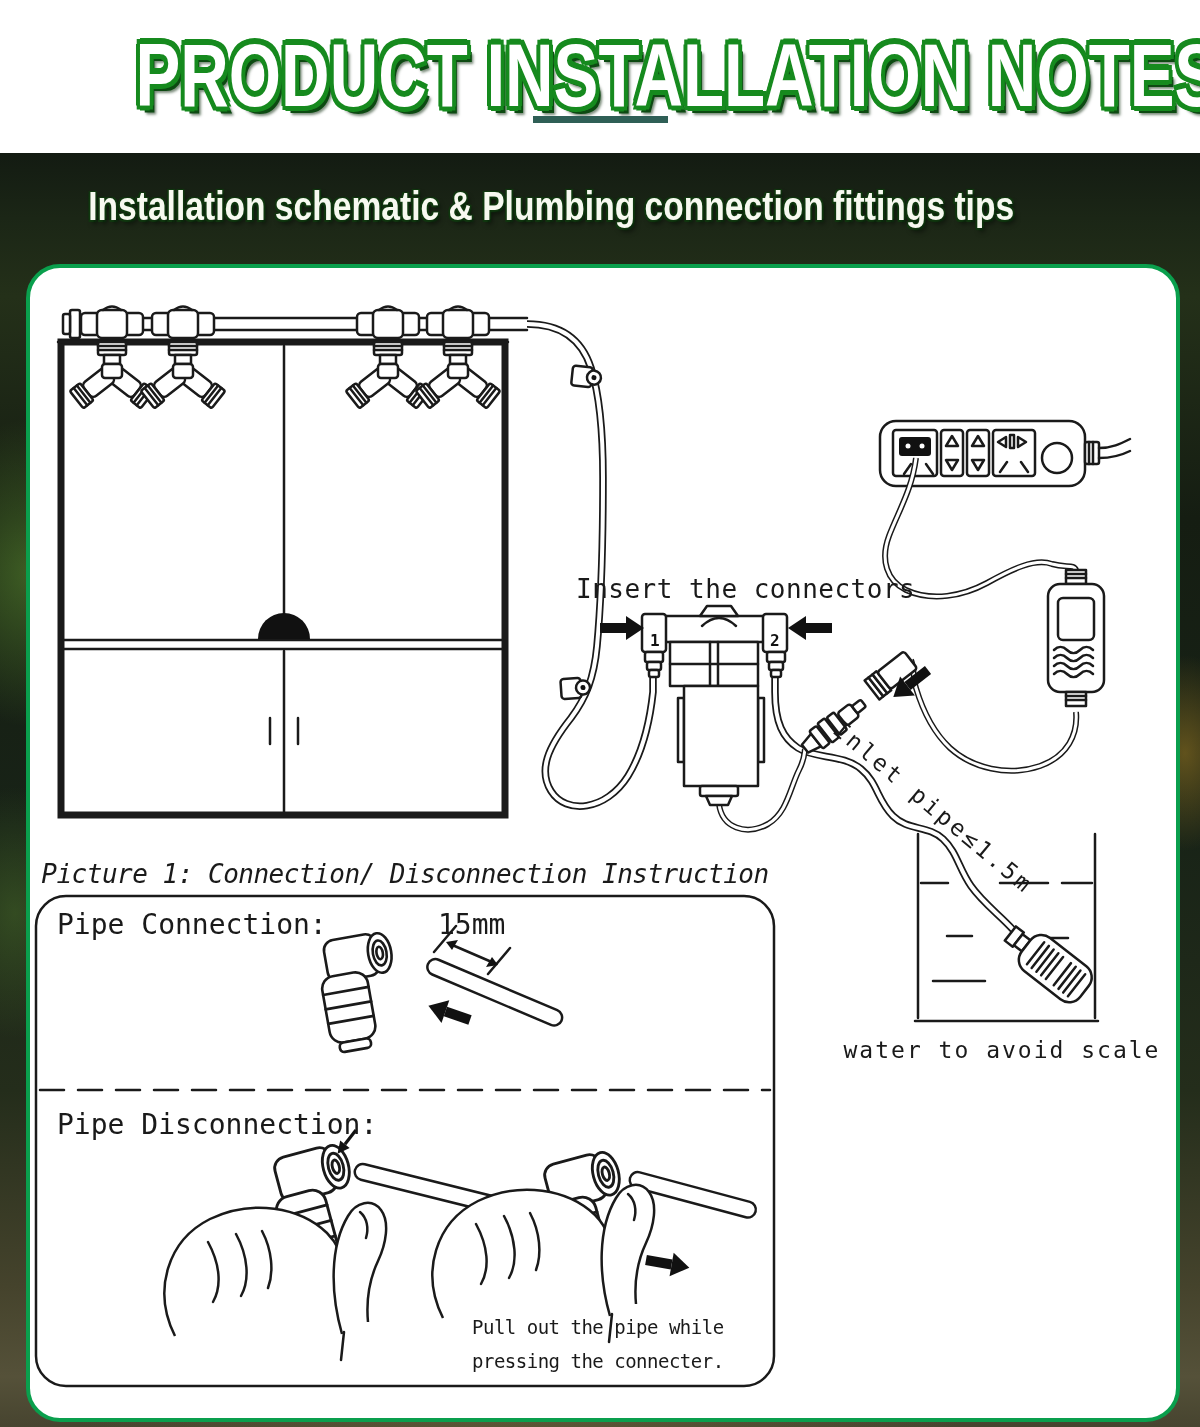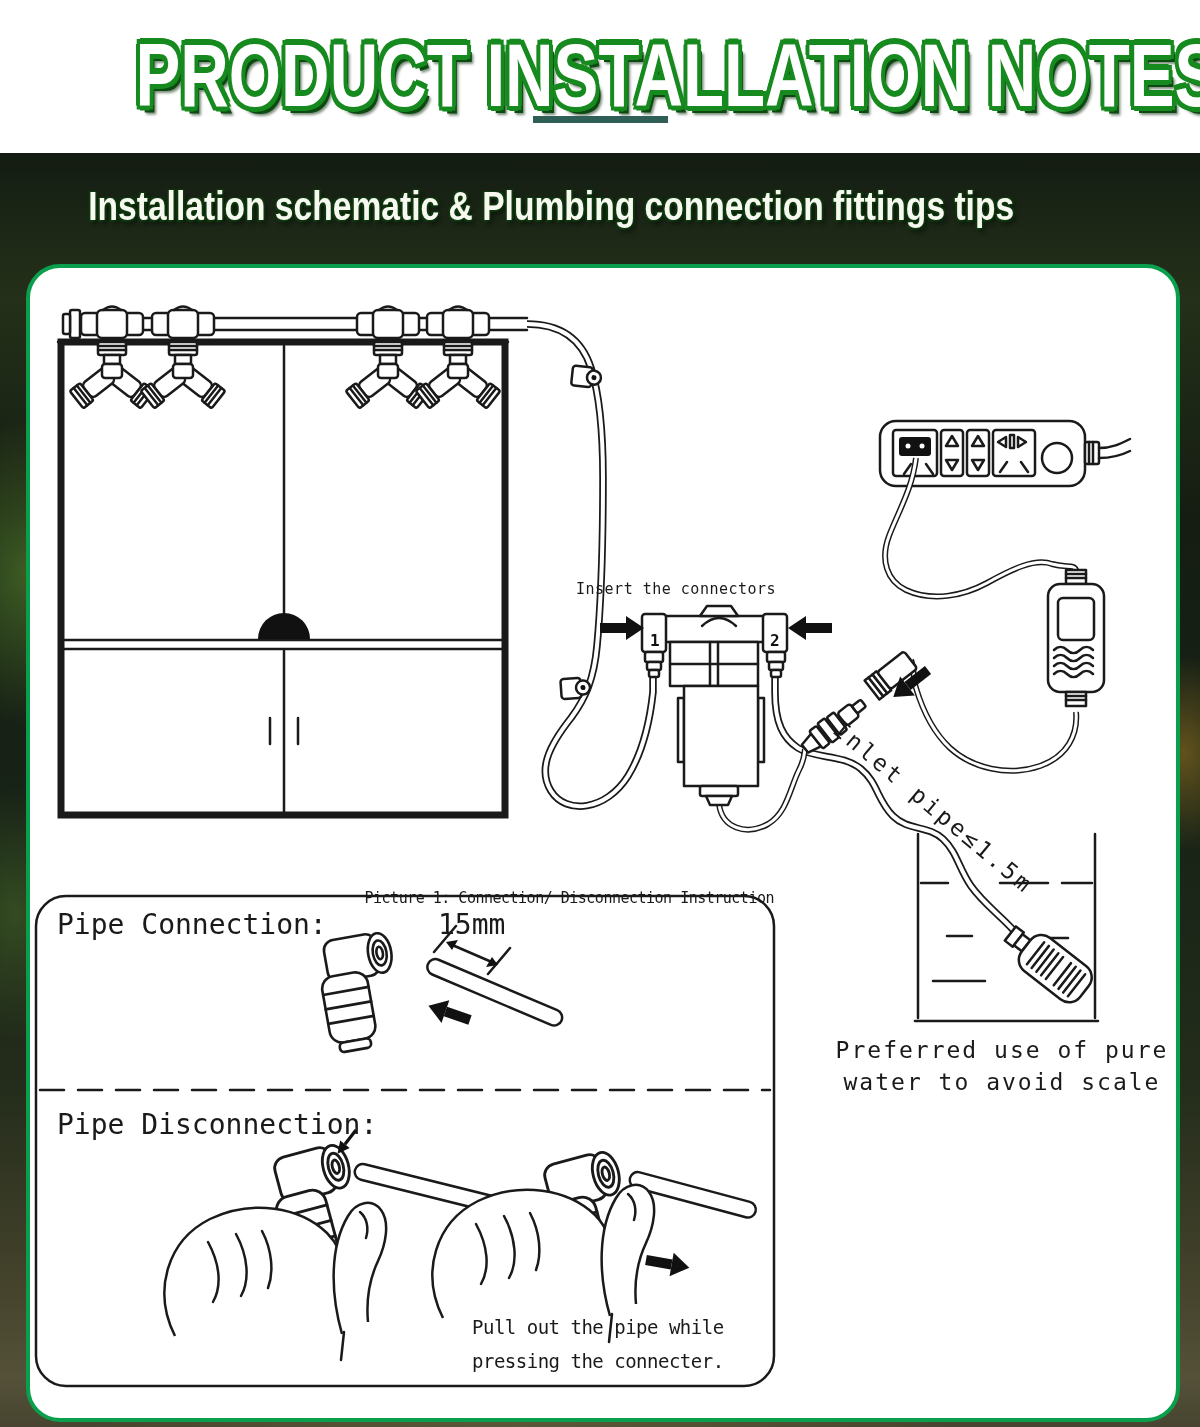--- a/index.html
+++ b/index.html
@@ -28,24 +28,24 @@
   .subtitle-text{display:inline-block;white-space:nowrap;
       font-family:"Liberation Sans", sans-serif;font-weight:bold;font-size:40px;line-height:52px;
       color:#f7f9f0;transform:scaleX(.84);transform-origin:center top;
       text-shadow:-2px -1px 1px #10380f,2px -1px 1px #10380f,-2px 2px 1px #10380f,2px 2px 2px #0a2c0c,3px 4px 6px rgba(0,0,0,.55);}
 
   
   .panel{left:26px;top:236px;width:1146px;height:1150px;background:#ffffff;
          border:4px solid #0a9f4d;border-radius:34px;}
 
   
-  .lbl{font-size:15px;line-height:26px;white-space:nowrap;letter-spacing:0px;}
+  .lbl{font-size:26px;line-height:26px;white-space:nowrap;letter-spacing:0px;}
   .lbl-insert{left:576px;top:548px;letter-spacing:.5px;}
   .lbl-inlet{left:845px;top:688px;font-size:23px;letter-spacing:3px;transform:rotate(40deg);transform-origin:left top;}
-  .lbl-picture{left:36px;top:857px;width:738px;text-align:right;letter-spacing:-.5px;}
+  .lbl-picture{left:36px;top:833px;width:738px;text-align:center;letter-spacing:-.5px;font-style:italic;}
   .lbl-heading{font-size:28px;}
   .lbl-conn{left:57px;top:884px;}
   .lbl-15mm{left:438px;top:884px;font-size:28px;}
   .lbl-note{font-size:19px;line-height:23px;letter-spacing:-.5px;}
   .lbl-insertnote{left:140px;top:1026px;width:500px;text-align:center;}
   .lbl-disc{left:57px;top:1084px;}
   .lbl-press{left:70px;top:1297px;}
   .lbl-pull1{left:472px;top:1288px;}
   .lbl-pull2{left:472px;top:1322px;}
   .purewater{left:826px;top:1006px;width:352px;text-align:center;
@@ -308,21 +308,20 @@
         </g>
         <use href="#hand" transform="translate(268,-18)"></use>
         <use href="#arrow" transform="translate(646,1232) rotate(10)"></use>
       </g>
     </g>
   </svg>
 
   <div class="abs lbl lbl-insert">Insert the connectors</div>
   <div class="abs lbl lbl-inlet">Inlet pipe≤1.5m</div>
   <div class="abs purewater">
-    <div>Preferred use of pure</div>
     <div>water to avoid scale</div>
   </div>
   <div class="abs lbl lbl-picture">Picture 1: Connection/ Disconnection Instruction</div>
   <div class="abs lbl lbl-heading lbl-conn">Pipe Connection:</div>
   <div class="abs lbl lbl-15mm">15mm</div>
   <div class="abs lbl lbl-heading lbl-disc">Pipe Disconnection:</div>
   <div class="abs lbl-note lbl-pull1">Pull out the pipe while</div>
   <div class="abs lbl-note lbl-pull2">pressing the connecter.</div>
 
 </div>

